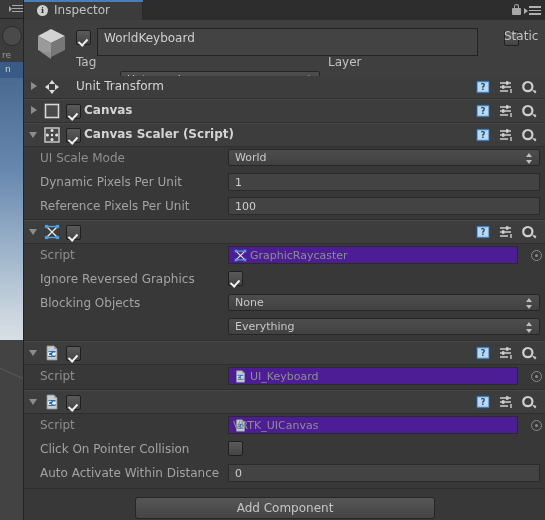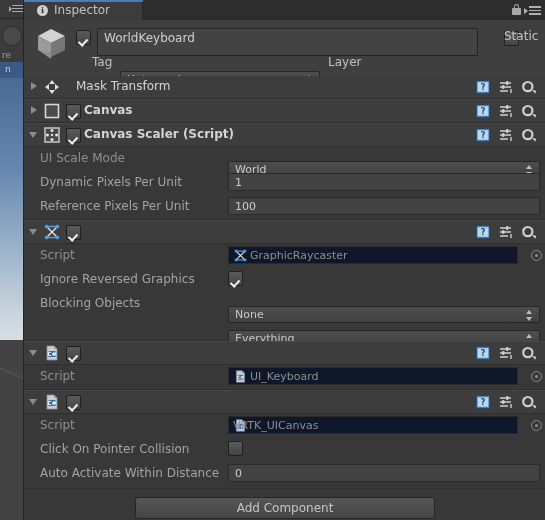--- a/index.html
+++ b/index.html
@@ -51,21 +51,21 @@
            border-bottom:1px solid #2b2b2b;}
   .cube{position:absolute;left:8px;top:5px;width:40px;height:36px;}
   .cube svg{display:block;}
   .name-check{position:absolute;left:52px;top:10px;}
   .nm-field{position:absolute;left:73px;top:8px;width:381px;height:28px;background:#434343;
             border:1px solid #232323;box-sizing:border-box;}
   .nm-field span{position:absolute;left:6px;top:2px;font-size:12px;color:#d0d0d0;}
   .static-box{position:absolute;left:461px;top:11px;}
   .static-lbl{position:absolute;left:480px;top:9px;font-size:12px;color:#c4c4c4;}
 
-  .tag-lbl{position:absolute;left:68px;top:35px;font-size:12px;color:#c0c0c0;}
+  .tag-lbl{position:absolute;left:52px;top:35px;font-size:12px;color:#c0c0c0;}
   .tag-dd{position:absolute;left:96px;top:33px;width:200px;height:17px;}
   .layer-lbl{position:absolute;left:304px;top:35px;font-size:12px;color:#c0c0c0;}
   .layer-dd{position:absolute;left:344px;top:33px;width:172px;height:17px;}
 
   .dd{background:linear-gradient(180deg,#4d4d4d 0%,#414141 100%);border:1px solid #262626;
       border-radius:2px;box-sizing:border-box;position:relative;}
   .dd .dlbl{position:absolute;left:6px;top:1px;font-size:11px;color:#c8c8c8;white-space:nowrap;}
   .dd .darr{position:absolute;right:6px;top:3px;width:7px;height:11px;}
   .dd .darr:before{content:"";position:absolute;left:0;top:0;width:0;height:0;
       border-bottom:4px solid #bdbdbd;border-left:3.5px solid transparent;border-right:3.5px solid transparent;}
@@ -88,27 +88,27 @@
   .hdr-btns{position:absolute;right:2px;top:3px;width:68px;height:16px;}
 
   
   .row{position:relative;height:24px;}
   .row .lbl{position:absolute;left:16px;top:4px;font-size:12px;color:#a3a3a3;white-space:nowrap;}
   .row .lbl.dim{color:#8f8f8f;}
   .row .lbl.clip{left:16px;width:190px;overflow:hidden;text-overflow:clip;white-space:nowrap;}
   .field{position:absolute;left:204px;top:2px;width:312px;height:18px;background:#434343;
          border:1px solid #2a2a2a;box-sizing:border-box;}
   .field span{position:absolute;left:6px;top:2px;font-size:11px;color:#cfcfcf;}
-  .field.ro{background:#0f172a;text-decoration:underline;}
+  .field.ro{background:#4c1d95;text-decoration:underline;}
   .field.ro span{color:#8e8e8e;}
   .field.narrow{width:290px;}
   .objpick{position:absolute;right:3px;top:6px;width:11px;height:11px;border-radius:50%;
            border:1.5px solid #8a8a8a;box-sizing:border-box;}
   .objpick:after{content:"";position:absolute;left:2.5px;top:2.5px;width:3px;height:3px;border-radius:50%;background:#8a8a8a;}
-  .row .ddfield{position:absolute;left:204px;top:2px;width:312px;height:17px;margin-top:12px;}
+  .row .ddfield{position:absolute;left:204px;top:2px;width:312px;height:17px;}
   .row .chk{position:absolute;left:204px;top:3px;}
   .sep{height:1px;background:#2e2e2e;margin:0;}
 
   
   .cb{width:15px;height:15px;box-sizing:border-box;border:1px solid #1f1f1f;border-radius:2px;
       background:linear-gradient(180deg,#5a5a5a 0%,#444 100%);position:relative;display:inline-block;}
   .cb.on:after{content:"";position:absolute;left:3px;top:6px;width:4px;height:7px;
       border:solid #f0f0f0;border-width:0 2.2px 2.2px 0;transform:rotate(42deg);}
 
   
@@ -192,21 +192,21 @@
 
     <div class="complist" id="complist">
         <div class="comp-head first">
           <div class="foldout closed"></div>
           <div class="comp-ico"><svg width="16" height="16" viewBox="0 0 16 16">
               <polygon points="8,1 5,5 11,5" fill="#e0e0e0"></polygon>
               <polygon points="8,15 5,11 11,11" fill="#e0e0e0"></polygon>
               <polygon points="1,8 5,5 5,11" fill="#e0e0e0"></polygon>
               <polygon points="15,8 11,5 11,11" fill="#e0e0e0"></polygon>
             </svg></div>
-          <div class="comp-title noicon">Mask Transform</div>
+          <div class="comp-title noicon">Unit Transform</div>
           <div class="hdr-btns">
             <span style="position:absolute;left:0;top:0;"><svg width="16" height="16" viewBox="0 0 16 16">
                 <rect x="1.5" y="2" width="13" height="12" rx="1" fill="#6fa8dc" stroke="#2a4f78" stroke-width="1"></rect>
                 <rect x="3" y="3.4" width="10" height="9.2" fill="#bcd8f0"></rect>
                 <text x="8" y="11.4" text-anchor="middle" font-size="8" fill="#23486f" font-family="DejaVu Sans, sans-serif" font-weight="bold">?</text>
               </svg></span>
             <span style="position:absolute;left:23px;top:0;"><svg width="16" height="16" viewBox="0 0 16 16">
                 <path d="M2 4 H13 M2 8 H13 M2 12 H10" stroke="#cfcfcf" stroke-width="1.4"></path>
                 <rect x="8" y="2.2" width="2.4" height="3.6" fill="#cfcfcf"></rect>
                 <rect x="4" y="6.2" width="2.4" height="3.6" fill="#cfcfcf"></rect>

